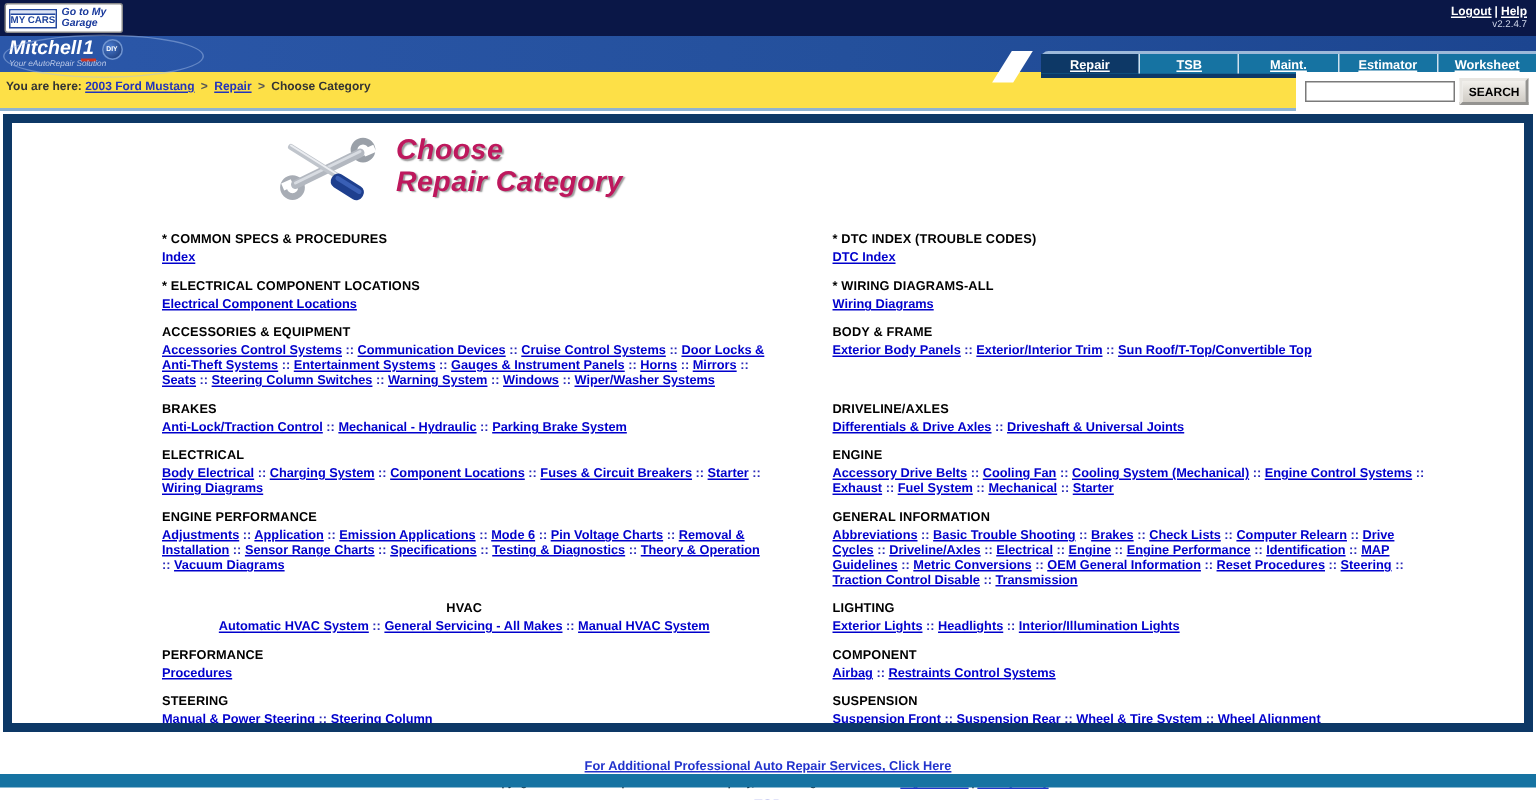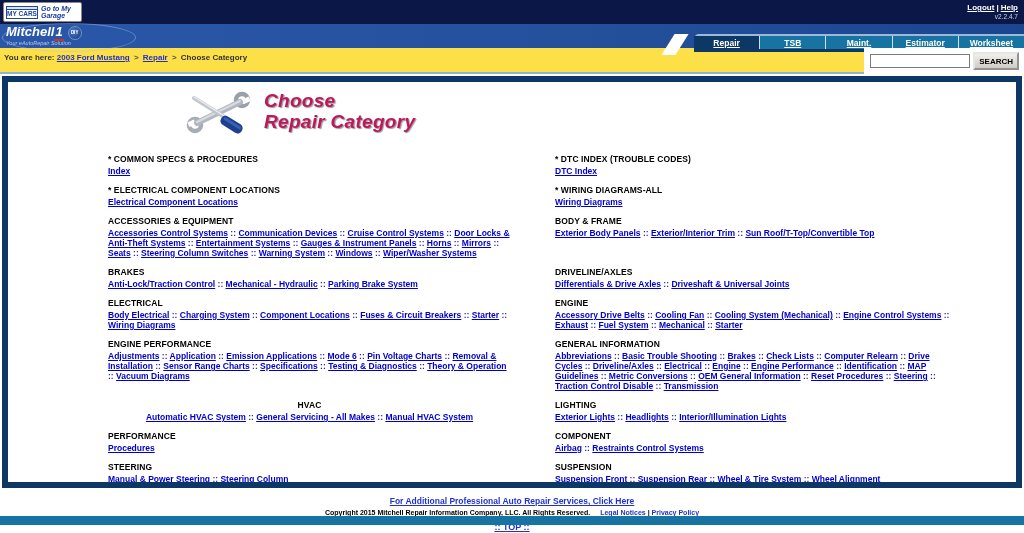--- a/index.html
+++ b/index.html
@@ -74,21 +74,21 @@
     line-height:21px; text-shadow:1.2px 1.2px 1px #9a9a9a; letter-spacing:.3px; }
 
   .cat-grid { display:grid; grid-template-columns:1fr 1fr; column-gap:44px; row-gap:9px;
     margin:14px 58px 0 100px; }
   .cat-header { font-size:8.5px; font-weight:bold; color:#000; margin-bottom:2px; letter-spacing:.1px; }
   .cat-links { font-size:8.5px; line-height:10px; font-weight:bold; }
   .cat-links a { color:#0000cc; text-decoration:underline; }
   .sep { color:#2a2ab8; text-decoration:none; }
 
   
-  .footer-white { height:28px; text-align:center; padding-top:2px; flex:none; background:#fff; }
+  .footer-white { height:28px; text-align:center; padding-top:12px; flex:none; background:#fff; }
   .promo { font-size:8.5px; font-weight:bold; color:#2233cc; text-decoration:underline; }
   .copyright-line { font-size:7px; font-weight:bold; color:#000; margin-top:1px; }
   .legal-wrap { margin-left:10px; }
   .legal-link { color:#2233cc; text-decoration:underline; }
   .legal-pipe { color:#000; }
   .top-link { display:inline-block; font-size:9px; font-weight:bold; color:#2233cc;
     text-decoration:underline; margin-top:1px; }
   .bottom-teal { height:9px; background:#1673a2; flex:none; margin-top:auto; }
 </style>
 </head>

